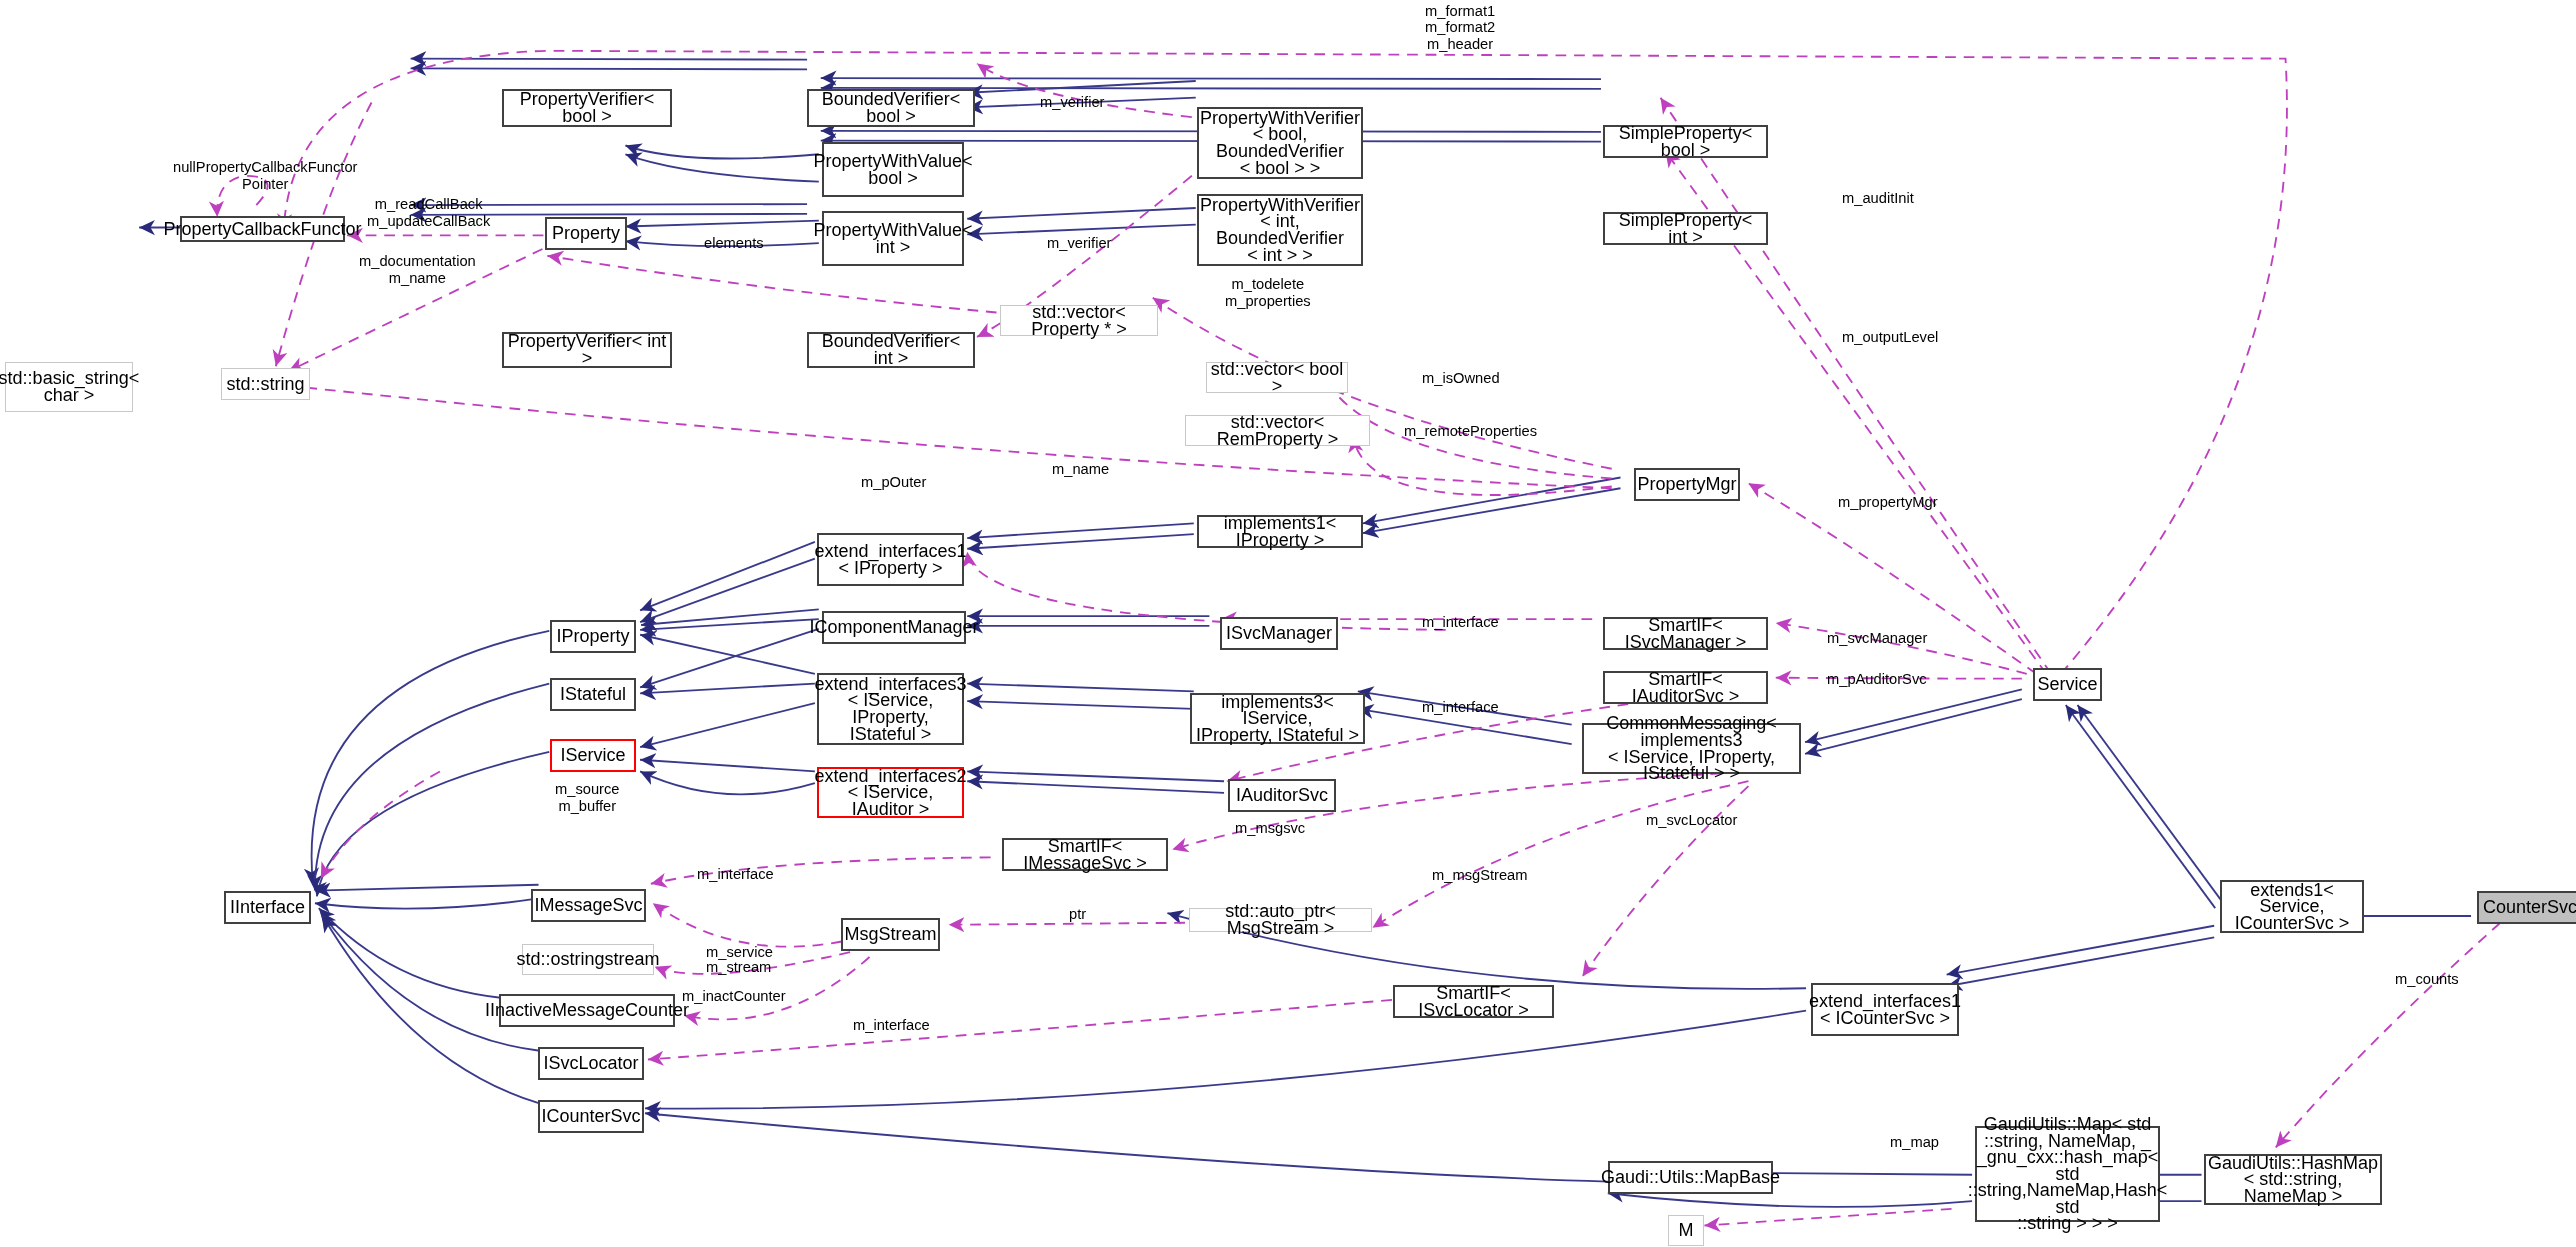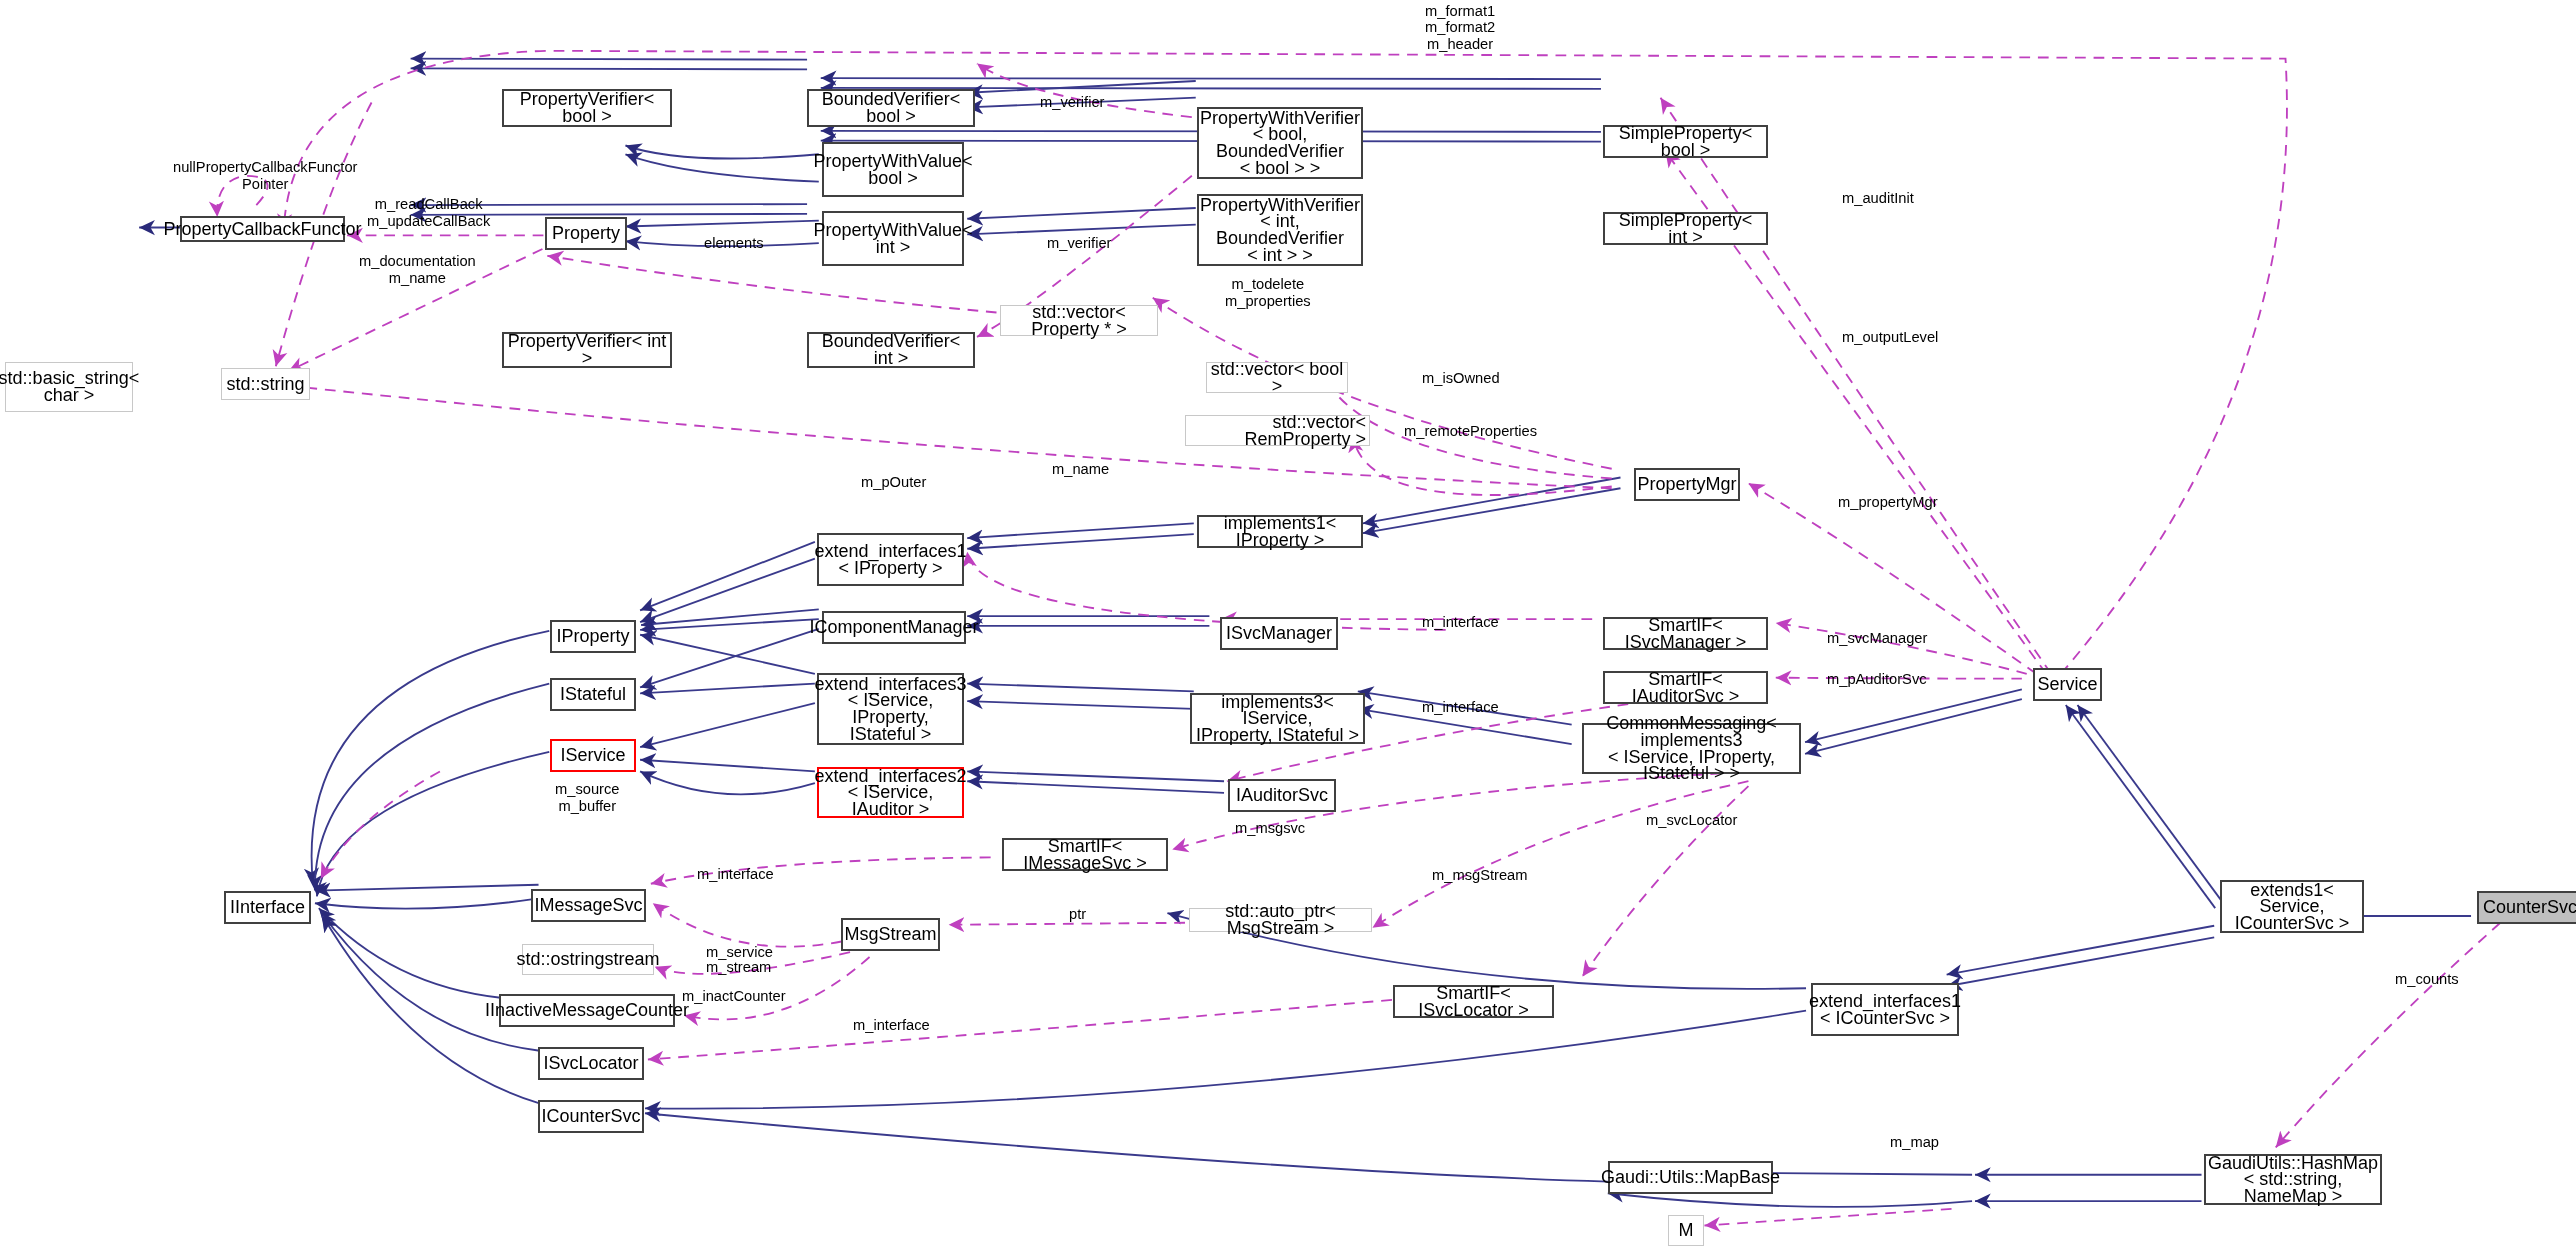--- a/index.html
+++ b/index.html
@@ -239,21 +239,21 @@
 &lt; int, BoundedVerifier
 &lt; int &gt; &gt;</div>
     <div class="node solid" style="left: 1603px; top: 212px; width: 165px; height: 33px;">SimpleProperty&lt; int &gt;</div>
     <div class="node grey-border" style="left: 1000px; top: 305px; width: 158px; height: 31px;">std::vector&lt; Property * &gt;</div>
     <div class="node solid" style="left: 502px; top: 332px; width: 170px; height: 36px;">PropertyVerifier&lt; int &gt;</div>
     <div class="node solid" style="left: 807px; top: 332px; width: 168px; height: 36px;">BoundedVerifier&lt; int &gt;</div>
     <div class="node grey-border" style="left: 4.9px; top: 362px; width: 128px; height: 50px;">std::basic_string&lt;
 char &gt;</div>
     <div class="node grey-border" style="left: 221px; top: 368px; width: 89px; height: 32px;">std::string</div>
     <div class="node grey-border" style="left: 1206px; top: 362px; width: 142px; height: 31px;">std::vector&lt; bool &gt;</div>
-    <div class="node grey-border" style="left: 1185px; top: 415px; width: 185px; height: 31px; text-align: right;">std::vector&lt; RemProperty &gt;</div>
+    <div class="node grey-border" style="left: 1185px; top: 415px; width: 185px; height: 31px;">std::vector&lt; RemProperty &gt;</div>
     <div class="node solid" style="left: 1634px; top: 468px; width: 106px; height: 33px;">PropertyMgr</div>
     <div class="node solid" style="left: 817px; top: 533px; width: 147px; height: 53px;">extend_interfaces1
 &lt; IProperty &gt;</div>
     <div class="node solid" style="left: 1197px; top: 515px; width: 166px; height: 33px;">implements1&lt; IProperty &gt;</div>
     <div class="node solid" style="left: 822px; top: 611px; width: 144px; height: 33px;">IComponentManager</div>
     <div class="node solid" style="left: 1220px; top: 617px; width: 118px; height: 33px;">ISvcManager</div>
     <div class="node solid" style="left: 1603px; top: 617px; width: 165px; height: 33px;">SmartIF&lt; ISvcManager &gt;</div>
     <div class="node solid" style="left: 550px; top: 620px; width: 86px; height: 33px;">IProperty</div>
     <div class="node solid" style="left: 550px; top: 678px; width: 86px; height: 33px;">IStateful</div>
     <div class="node solid" style="left: 817px; top: 673px; width: 147px; height: 72px;">extend_interfaces3
@@ -278,20 +278,25 @@
     <div class="node solid" style="left: 841px; top: 918px; width: 99px; height: 33px;">MsgStream</div>
     <div class="node grey-border" style="left: 1189px; top: 908px; width: 183px; height: 24px;">std::auto_ptr&lt; MsgStream &gt;</div>
     <div class="node grey-border" style="left: 522px; top: 944px; width: 132px; height: 31px;">std::ostringstream</div>
     <div class="node solid" style="left: 499px; top: 994px; width: 176px; height: 33px;">IInactiveMessageCounter</div>
     <div class="node solid" style="left: 1393px; top: 985px; width: 161px; height: 33px;">SmartIF&lt; ISvcLocator &gt;</div>
     <div class="node solid" style="left: 1811px; top: 983px; width: 148px; height: 53px;">extend_interfaces1
 &lt; ICounterSvc &gt;</div>
     <div class="node solid" style="left: 538px; top: 1047px; width: 106px; height: 33px;">ISvcLocator</div>
     <div class="node solid" style="left: 538px; top: 1100px; width: 106px; height: 33px;">ICounterSvc</div>
     <div class="node solid" style="left: 1608px; top: 1161px; width: 165px; height: 33px;">Gaudi::Utils::MapBase</div>
+    <div class="node solid" style="left: 1975px; top: 1126px; width: 185px; height: 96px;">GaudiUtils::Map&lt; std
+::string, NameMap, _
+_gnu_cxx::hash_map&lt; std
+::string,NameMap,Hash&lt; std
+::string &gt; &gt; &gt;</div>
     <div class="node solid" style="left: 2204px; top: 1154px; width: 178px; height: 51px;">GaudiUtils::HashMap
 &lt; std::string, NameMap &gt;</div>
     <div class="node grey-border" style="left: 1668px; top: 1215px; width: 36px; height: 31px;">M</div>
     <div class="elabel" style="left: 1425px; top: 2.9px;">m_format1
 m_format2
 m_header</div>
     <div class="elabel" style="left: 1040px; top: 94px;">m_verifier</div>
     <div class="elabel" style="left: 173px; top: 159px;">nullPropertyCallbackFunctor
 Pointer</div>
     <div class="elabel" style="left: 367px; top: 196px;">m_readCallBack

